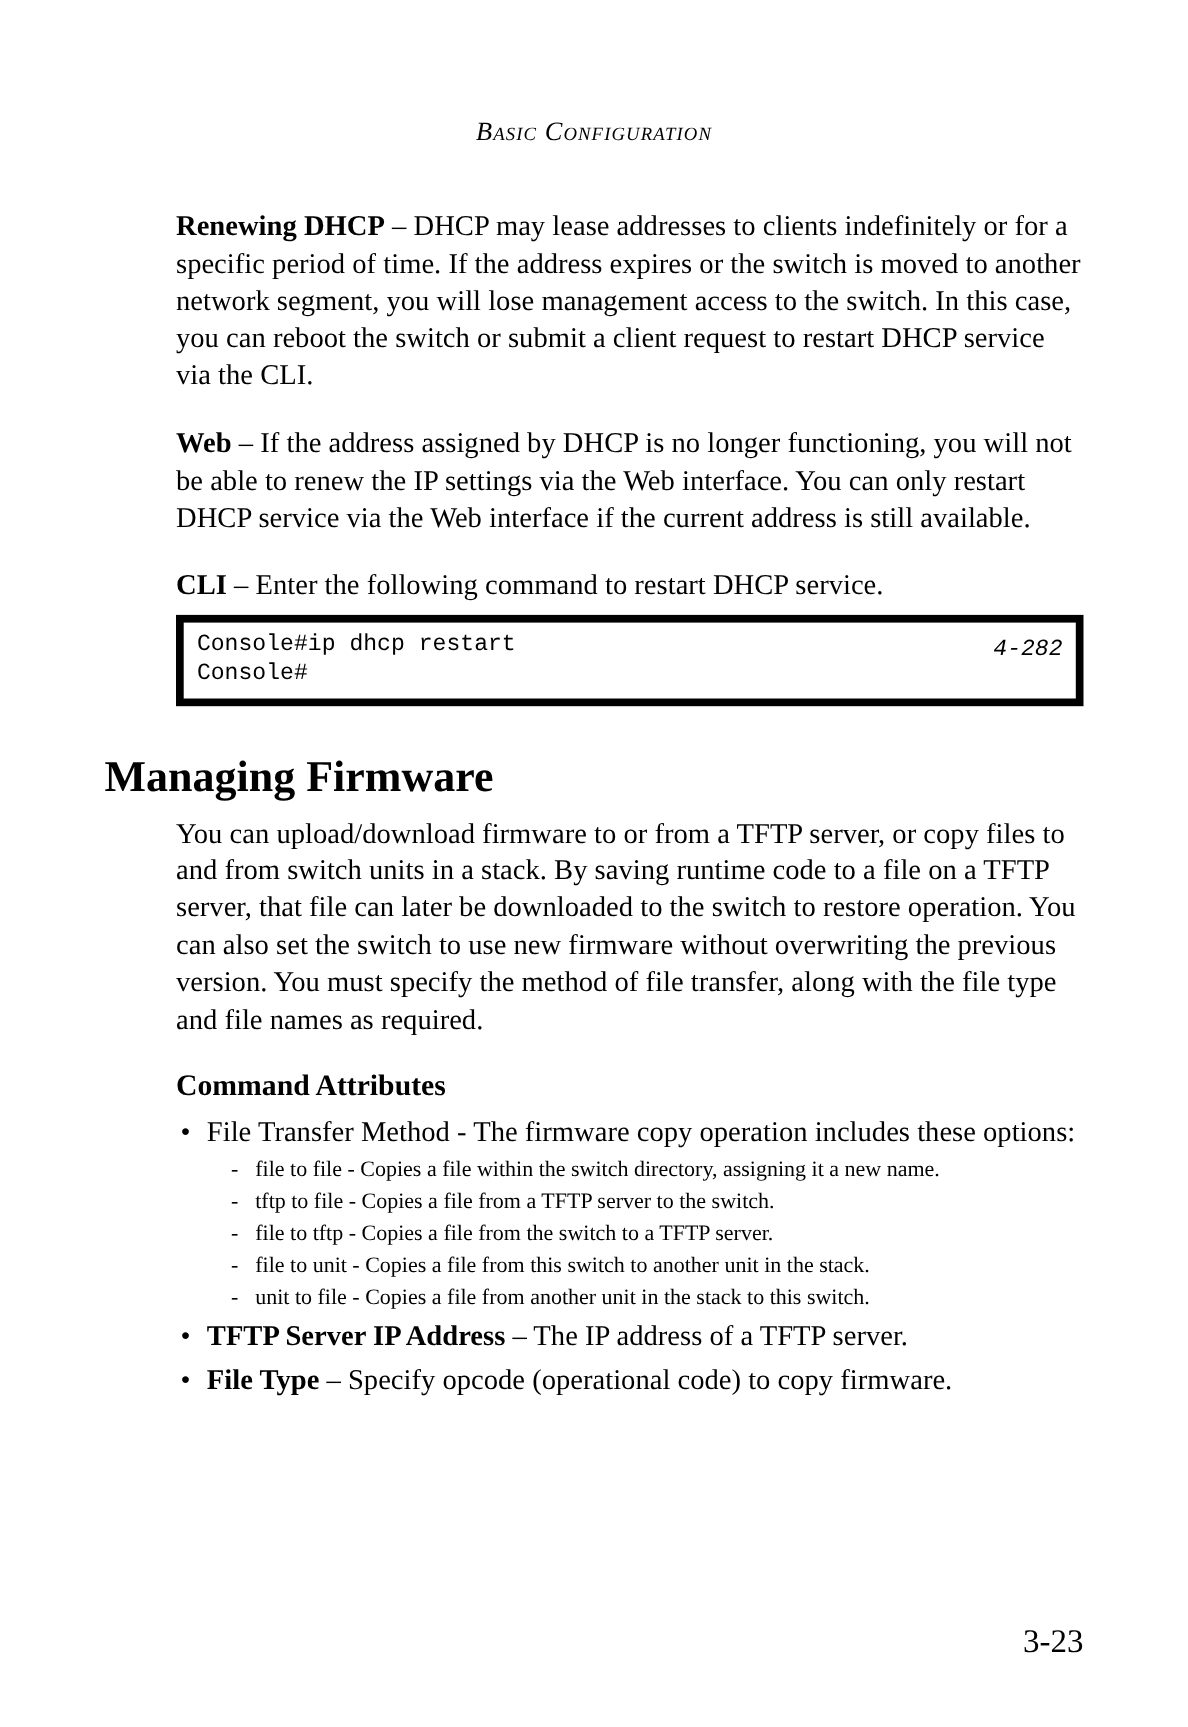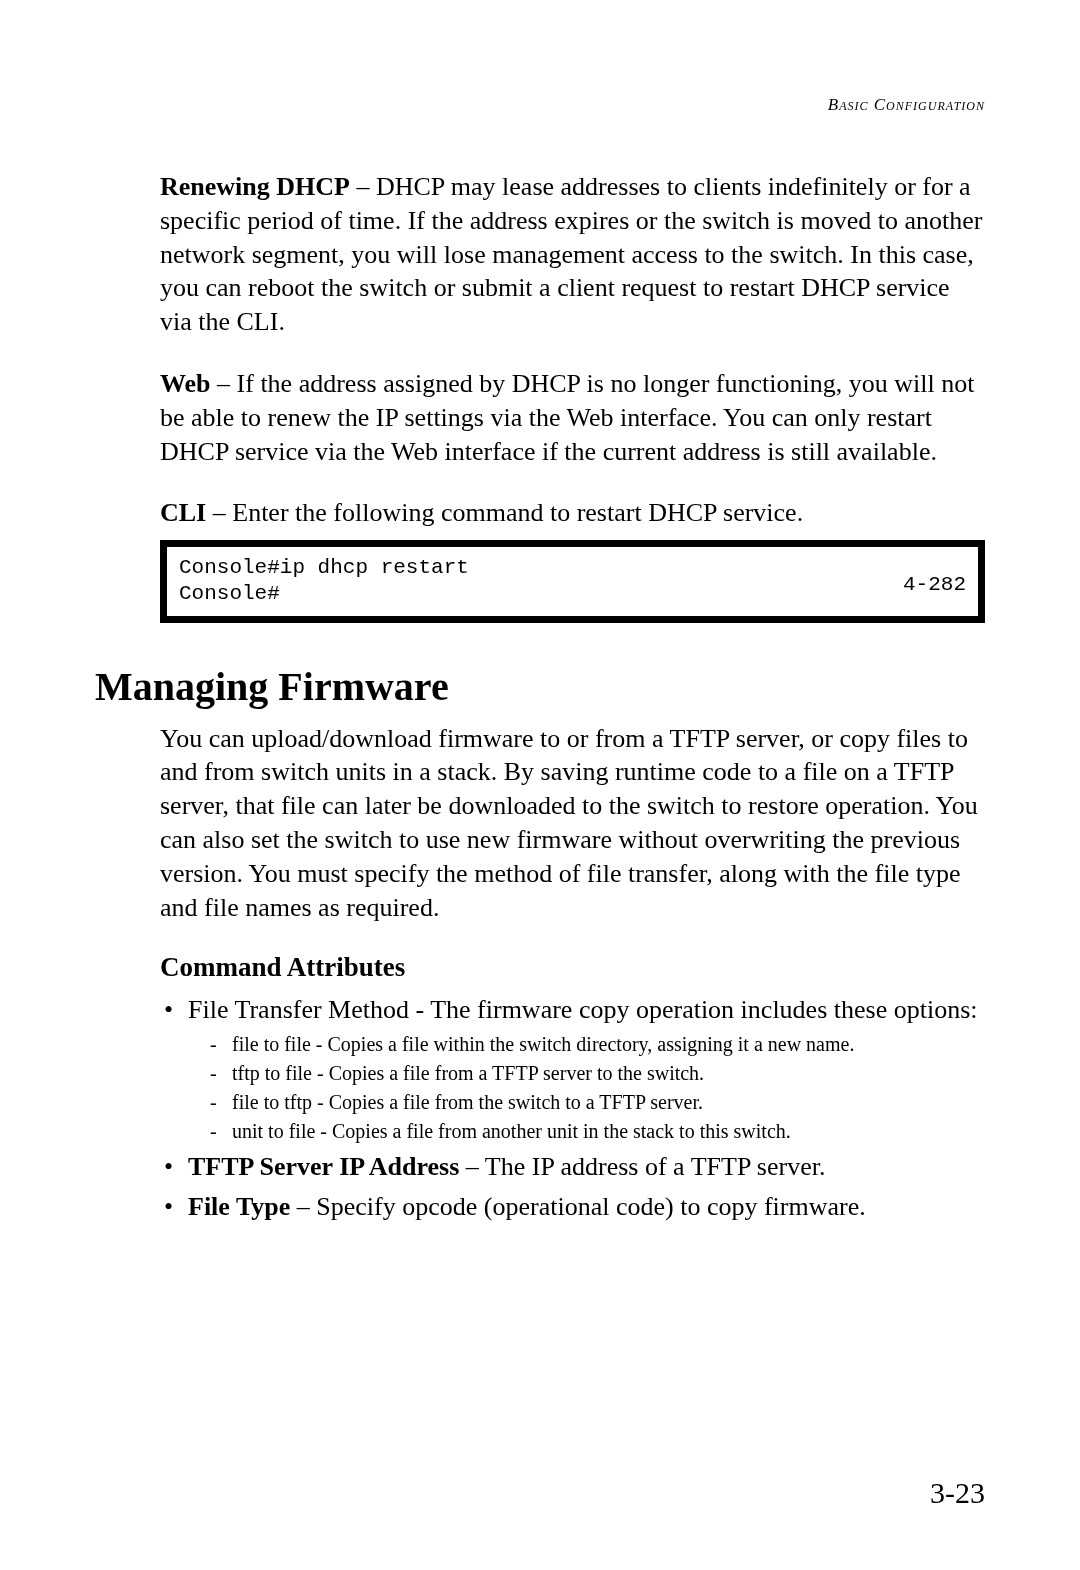--- a/index.html
+++ b/index.html
@@ -14,26 +14,27 @@
       font-family: Garamond, Georgia, 'Times New Roman', serif;
       color: #000000;
       position: relative;
     }
     .page {
       padding: 95px 95px 60px 95px;
       height: 100%;
       position: relative;
     }
     .header {
-      text-align: right;
+      text-align: center;
       font-style: italic;
       font-variant: small-caps;
-      font-size: 17px;
+      font-size: 24px;
       letter-spacing: 1px;
       margin-bottom: 55px;
+      margin-top: 12px;
     }
     .body-text {
       margin-left: 65px;
     }
     .paragraph {
       font-size: 26px;
       line-height: 1.3;
       margin-bottom: 28px;
       text-align: left;
     }
@@ -46,21 +47,22 @@
       font-family: 'Courier New', Courier, monospace;
       font-size: 21px;
       line-height: 1.25;
       margin-bottom: 40px;
       position: relative;
       white-space: pre;
     }
     .code-ref {
       position: absolute;
       right: 12px;
-      top: 25px;
+      top: 12px;
+      font-style: italic;
       font-family: 'Courier New', Courier, monospace;
     }
     .section-heading {
       font-size: 40px;
       font-weight: bold;
       margin-bottom: 12px;
       margin-left: 0;
     }
     .subsection-heading {
       font-size: 27px;
@@ -141,20 +143,21 @@
 
     <h3 class="subsection-heading">Command Attributes</h3>
 
     <ul class="bullet-list">
       <li class="bullet-item">
         <span> File Transfer Method - The firmware copy operation includes these options:</span>
         <ul class="sub-list">
           <li class="sub-item">file to file - Copies a file within the switch directory, assigning it a new name.</li>
           <li class="sub-item">tftp to file - Copies a file from a TFTP server to the switch.</li>
           <li class="sub-item">file to tftp - Copies a file from the switch to a TFTP server.</li>
+          <li class="sub-item">file to unit - Copies a file from this switch to another unit in the stack.</li>
           <li class="sub-item">unit to file - Copies a file from another unit in the stack to this switch.</li>
         </ul>
       </li>
       <li class="bullet-item">
         <span class="bold-lead">TFTP Server IP Address</span><span> – The IP address of a TFTP server.</span>
       </li>
       <li class="bullet-item">
         <span class="bold-lead">File Type</span><span> – Specify opcode (operational code) to copy firmware.</span>
       </li>
     </ul>

